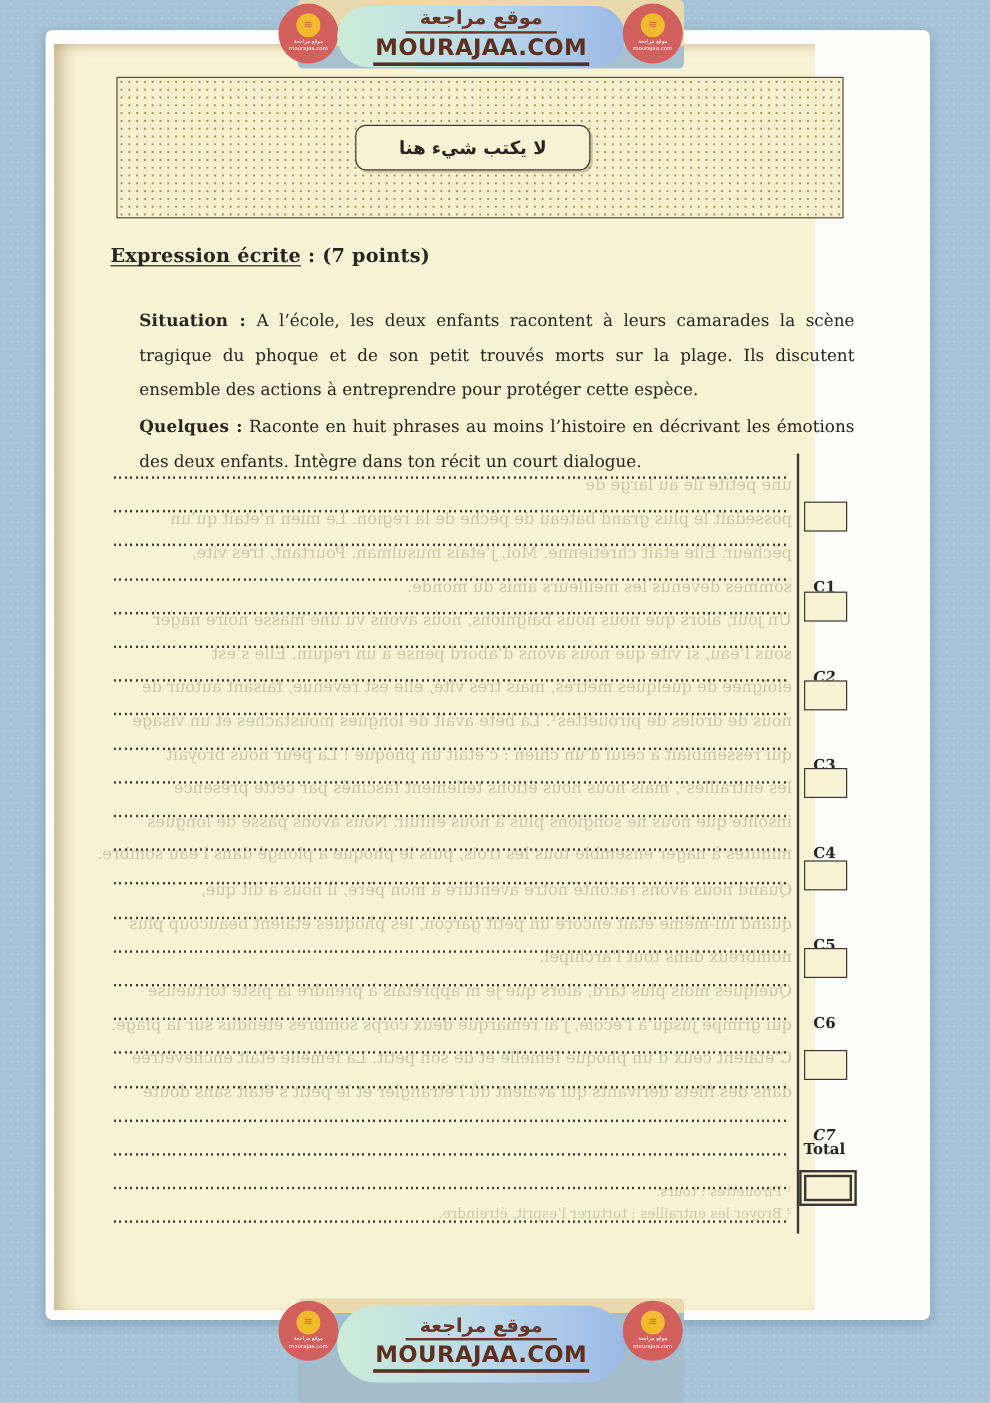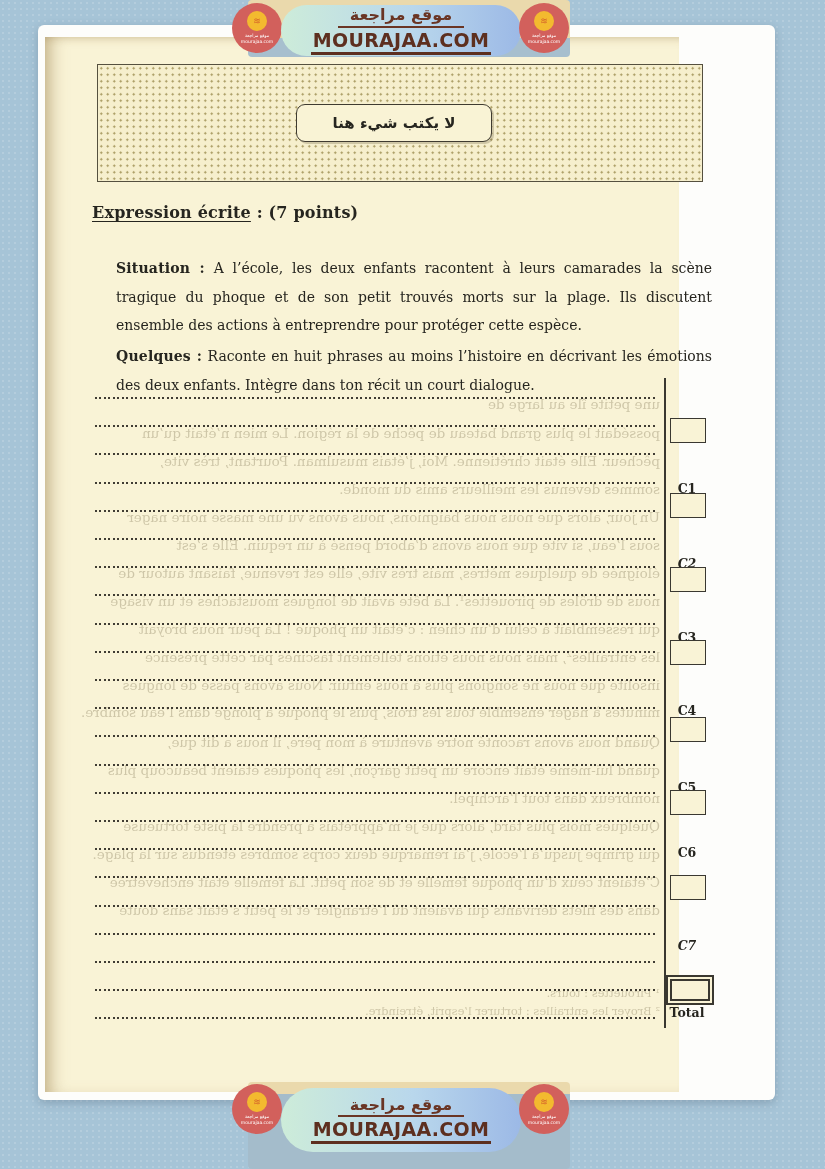--- a/index.html
+++ b/index.html
@@ -96,21 +96,21 @@
     transform:scaleX(-1);opacity:.38;pointer-events:none;color:#8b8060;
   }
   .bleed-line{position:absolute;left:0;white-space:nowrap;font-size:13.5px;line-height:15px;}
   .bleed-line.footnote{font-size:11.5px;}
   
   .vline{position:absolute;left:619px;top:341px;width:2px;height:650px;background:#3a3831;}
   .gbox{position:absolute;left:625px;width:34px;height:23px;border:1.8px solid #3a3831;background:#f9f3d6;}
   .glabel{position:absolute;left:618px;width:48px;text-align:center;font-size:12.5px;font-weight:bold;color:#26251f;margin-top:36px;}
   .total-box{position:absolute;left:621px;top:938px;width:40px;height:22px;border:2px solid #3a3831;padding:2px;background:#f9f3d6;}
   .total-box-inner{width:100%;height:100%;border:2px solid #3a3831;box-sizing:border-box;}
-  .total-label{position:absolute;left:611px;top:968px;width:62px;text-align:center;font-size:12.5px;font-weight:bold;color:#26251f;}
+  .total-label{position:absolute;left:611px;top:913px;width:62px;text-align:center;font-size:12.5px;font-weight:bold;color:#26251f;}
   .page-number{position:absolute;left:80px;top:997px;width:561px;text-align:center;font-size:13.5px;font-weight:bold;color:#26251f;letter-spacing:1px;}
 </style>
 </head>
 <body>
 
 <div class="banner header">
   <div class="banner-backdrop"></div>
   <div class="logo-circle left">
     <div class="logo-inner">≋</div>
     <div class="logo-txt">موقع مراجعة</div>

